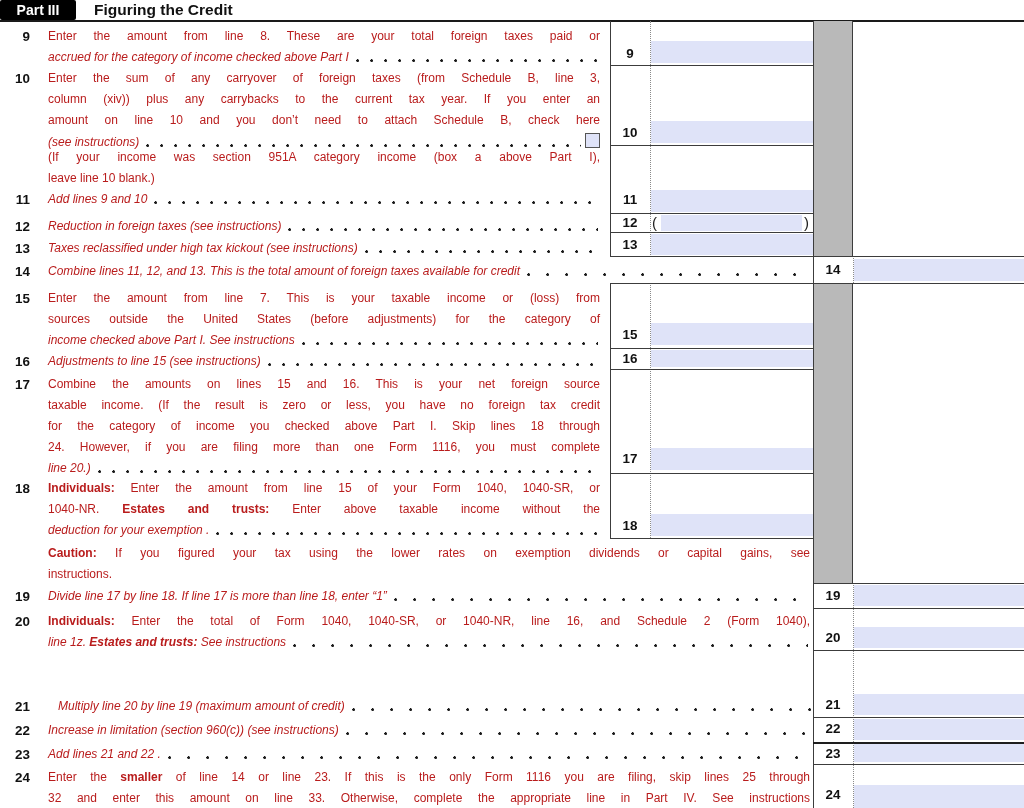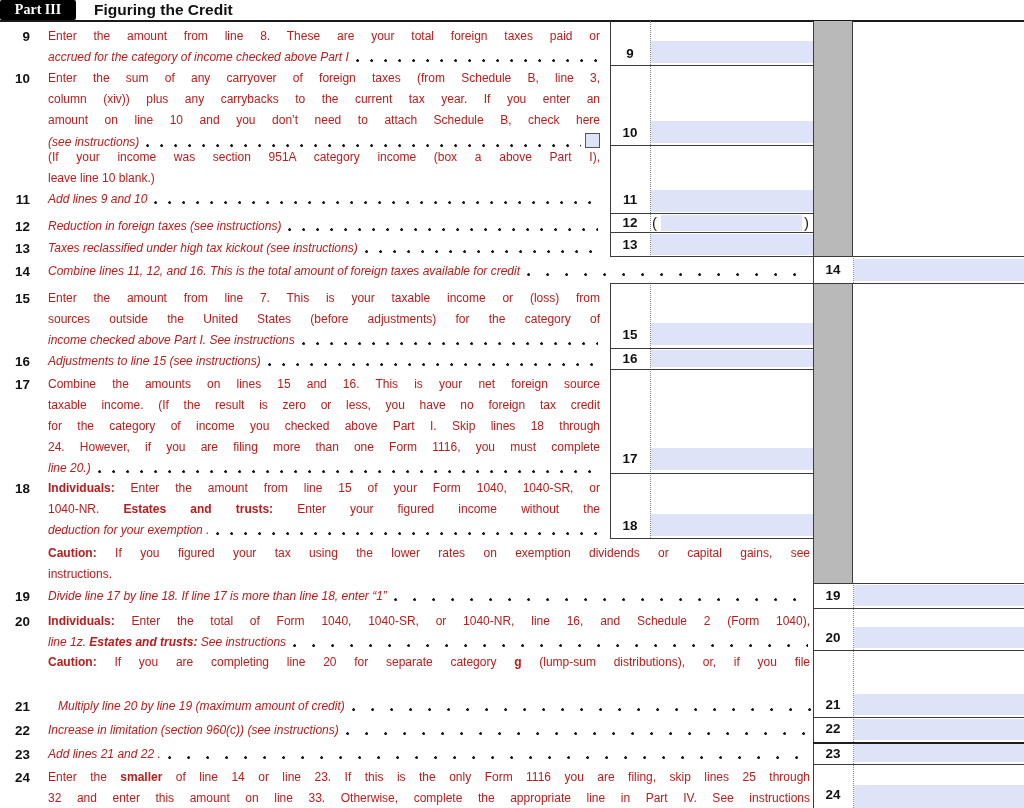--- a/index.html
+++ b/index.html
@@ -7,21 +7,21 @@
     --shaded-col:#b9b9b9;
     --line-dark:#3c3c3c;
     --badge-black:#000000;
   }
   *{box-sizing:border-box;margin:0;padding:0;}
   body{background:#fff;font-family:"Liberation Sans","DejaVu Sans",sans-serif;}
   .page{position:relative;width:1024px;height:808px;background:#fff;overflow:hidden;color:#111;}
 
   
   .part-badge{position:absolute;left:0;top:0;width:76px;height:20px;background:var(--badge-black);
-    color:#fff;font-weight:bold;font-size:14px;text-align:center;line-height:20px;border-radius:2px;font-family:Liberation Serif, serif;}
+    color:#fff;font-weight:bold;font-size:14px;text-align:center;line-height:20px;border-radius:2px;}
   .part-title{position:absolute;left:94px;top:0;height:20px;line-height:20px;font-weight:bold;font-size:15.5px;}
   .head-rule{position:absolute;left:0;top:20px;width:1024px;border-top:2px solid #1a1a1a;}
 
   
   .vline{position:absolute;width:0;border-left:1px solid var(--line-dark);}
   .vline.dot{border-left:1px dotted #8a8a8a;}
   .hline{position:absolute;height:0;border-top:1px solid var(--line-dark);}
   .hline.thick{border-top:2px solid #1e1e1e;}
   .graycol{position:absolute;left:813px;width:40px;background:var(--shaded-col);
     border-left:1px solid var(--line-dark);border-right:1px solid var(--line-dark);}
@@ -138,21 +138,21 @@
 
   <div class="tblock" style="top:216px;">
     <div class="ll">
         <span>Reduction in foreign taxes (see instructions)</span>
         <span class="leader"></span>
       </div>
   </div>
 
   <div class="tblock wide" style="top:261px;">
     <div class="ll">
-        <span>Combine lines 11, 12, and 16. This is the total amount of foreign taxes available for credit</span>
+        <span>Combine lines 11, 12, and 13. This is the total amount of foreign taxes available for credit</span>
         <span class="leader w"></span>
       </div>
   </div>
 
   <div class="tblock" style="top:288px;">
     <div class="jl">Enter the amount from line 7. This is your taxable income or (loss) from</div>
     <div class="jl">sources outside the United States (before adjustments) for the category of</div>
     <div class="ll">
         <span>income checked above Part I. See instructions</span>
         <span class="leader"></span>
@@ -172,21 +172,21 @@
     <div class="jl">for the category of income you checked above Part I. Skip lines 18 through</div>
     <div class="jl">24. However, if you are filing more than one Form 1116, you must complete</div>
     <div class="ll">
         <span>line 20.)</span>
         <span class="leader"></span>
       </div>
   </div>
 
   <div class="tblock" style="top:478px;">
     <div class="jl"><b>Individuals:</b><span> Enter the amount from line 15 of your Form 1040, 1040-SR, or</span></div>
-    <div class="jl"><span>1040-NR. </span><b>Estates and trusts:</b><span> Enter your figured income without the</span></div>
+    <div class="jl"><span>1040-NR. </span><b>Estates and trusts:</b><span> Enter above taxable income without the</span></div>
     <div class="ll">
         <span>deduction for your exemption .</span>
         <span class="leader"></span>
       </div>
   </div>
 
   <div class="tblock wide" style="top:543px;">
     <div class="jl"><b>Caution:</b><span> If you figured your tax using the lower rates on exemption dividends or capital gains, see</span></div>
     <div class="pl">instructions.</div>
   </div>
@@ -200,21 +200,20 @@
 
   <div class="tblock wide" style="top:611px;">
     <div class="jl"><b>Individuals:</b><span> Enter the total of Form 1040, 1040-SR, or 1040-NR, line 16, and Schedule 2 (Form 1040),</span></div>
     <div class="ll">
         <span><span>line 1z. </span><b>Estates and trusts:</b><span> See instructions</span></span>
         <span class="leader w"></span>
       </div>
   </div>
 
   <div class="tblock wide" style="top:652px;">
-    <div class="jl"><b>Caution:</b><span> If you are completing line 20 for separate category </span><b>g</b><span> (lump-sum distributions), or, if you file</span></div>
   </div>
 
   <div class="tblock wide" style="top:696px;margin-left:10px;">
     <div class="ll">
         <span>Multiply line 20 by line 19 (maximum amount of credit)</span>
         <span class="leader w"></span>
       </div>
   </div>
 
   <div class="tblock wide" style="top:720px;">

